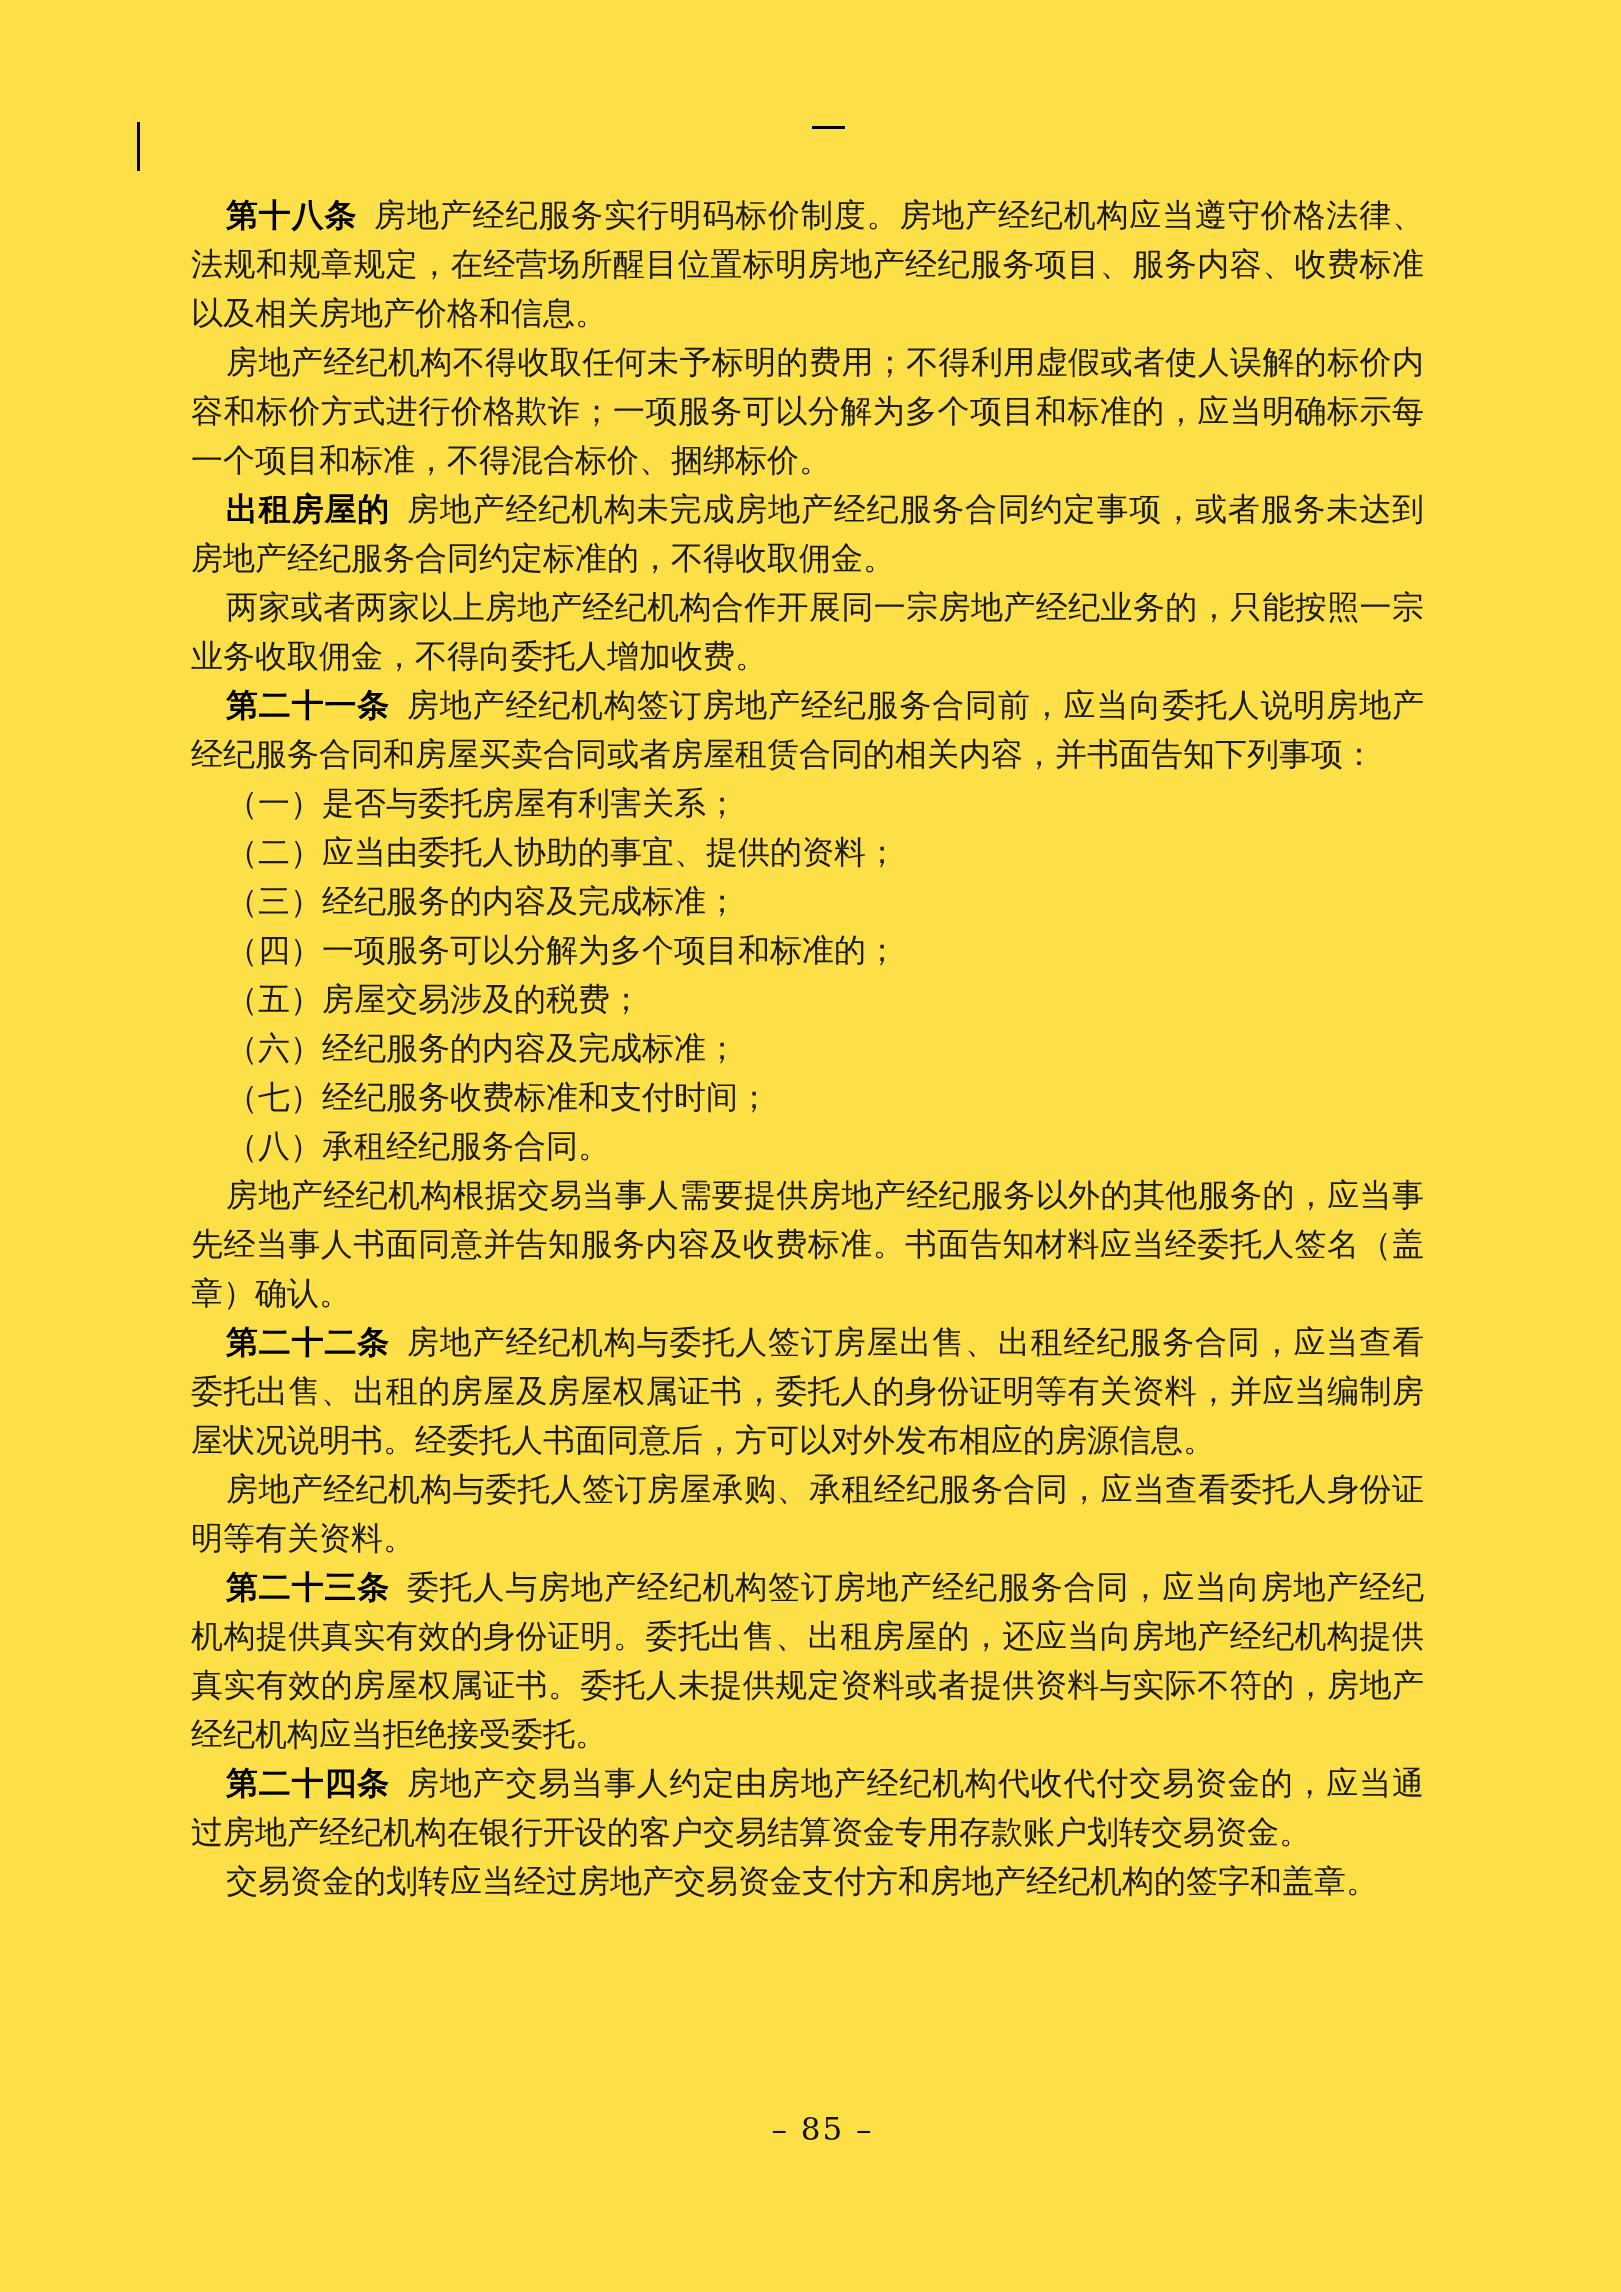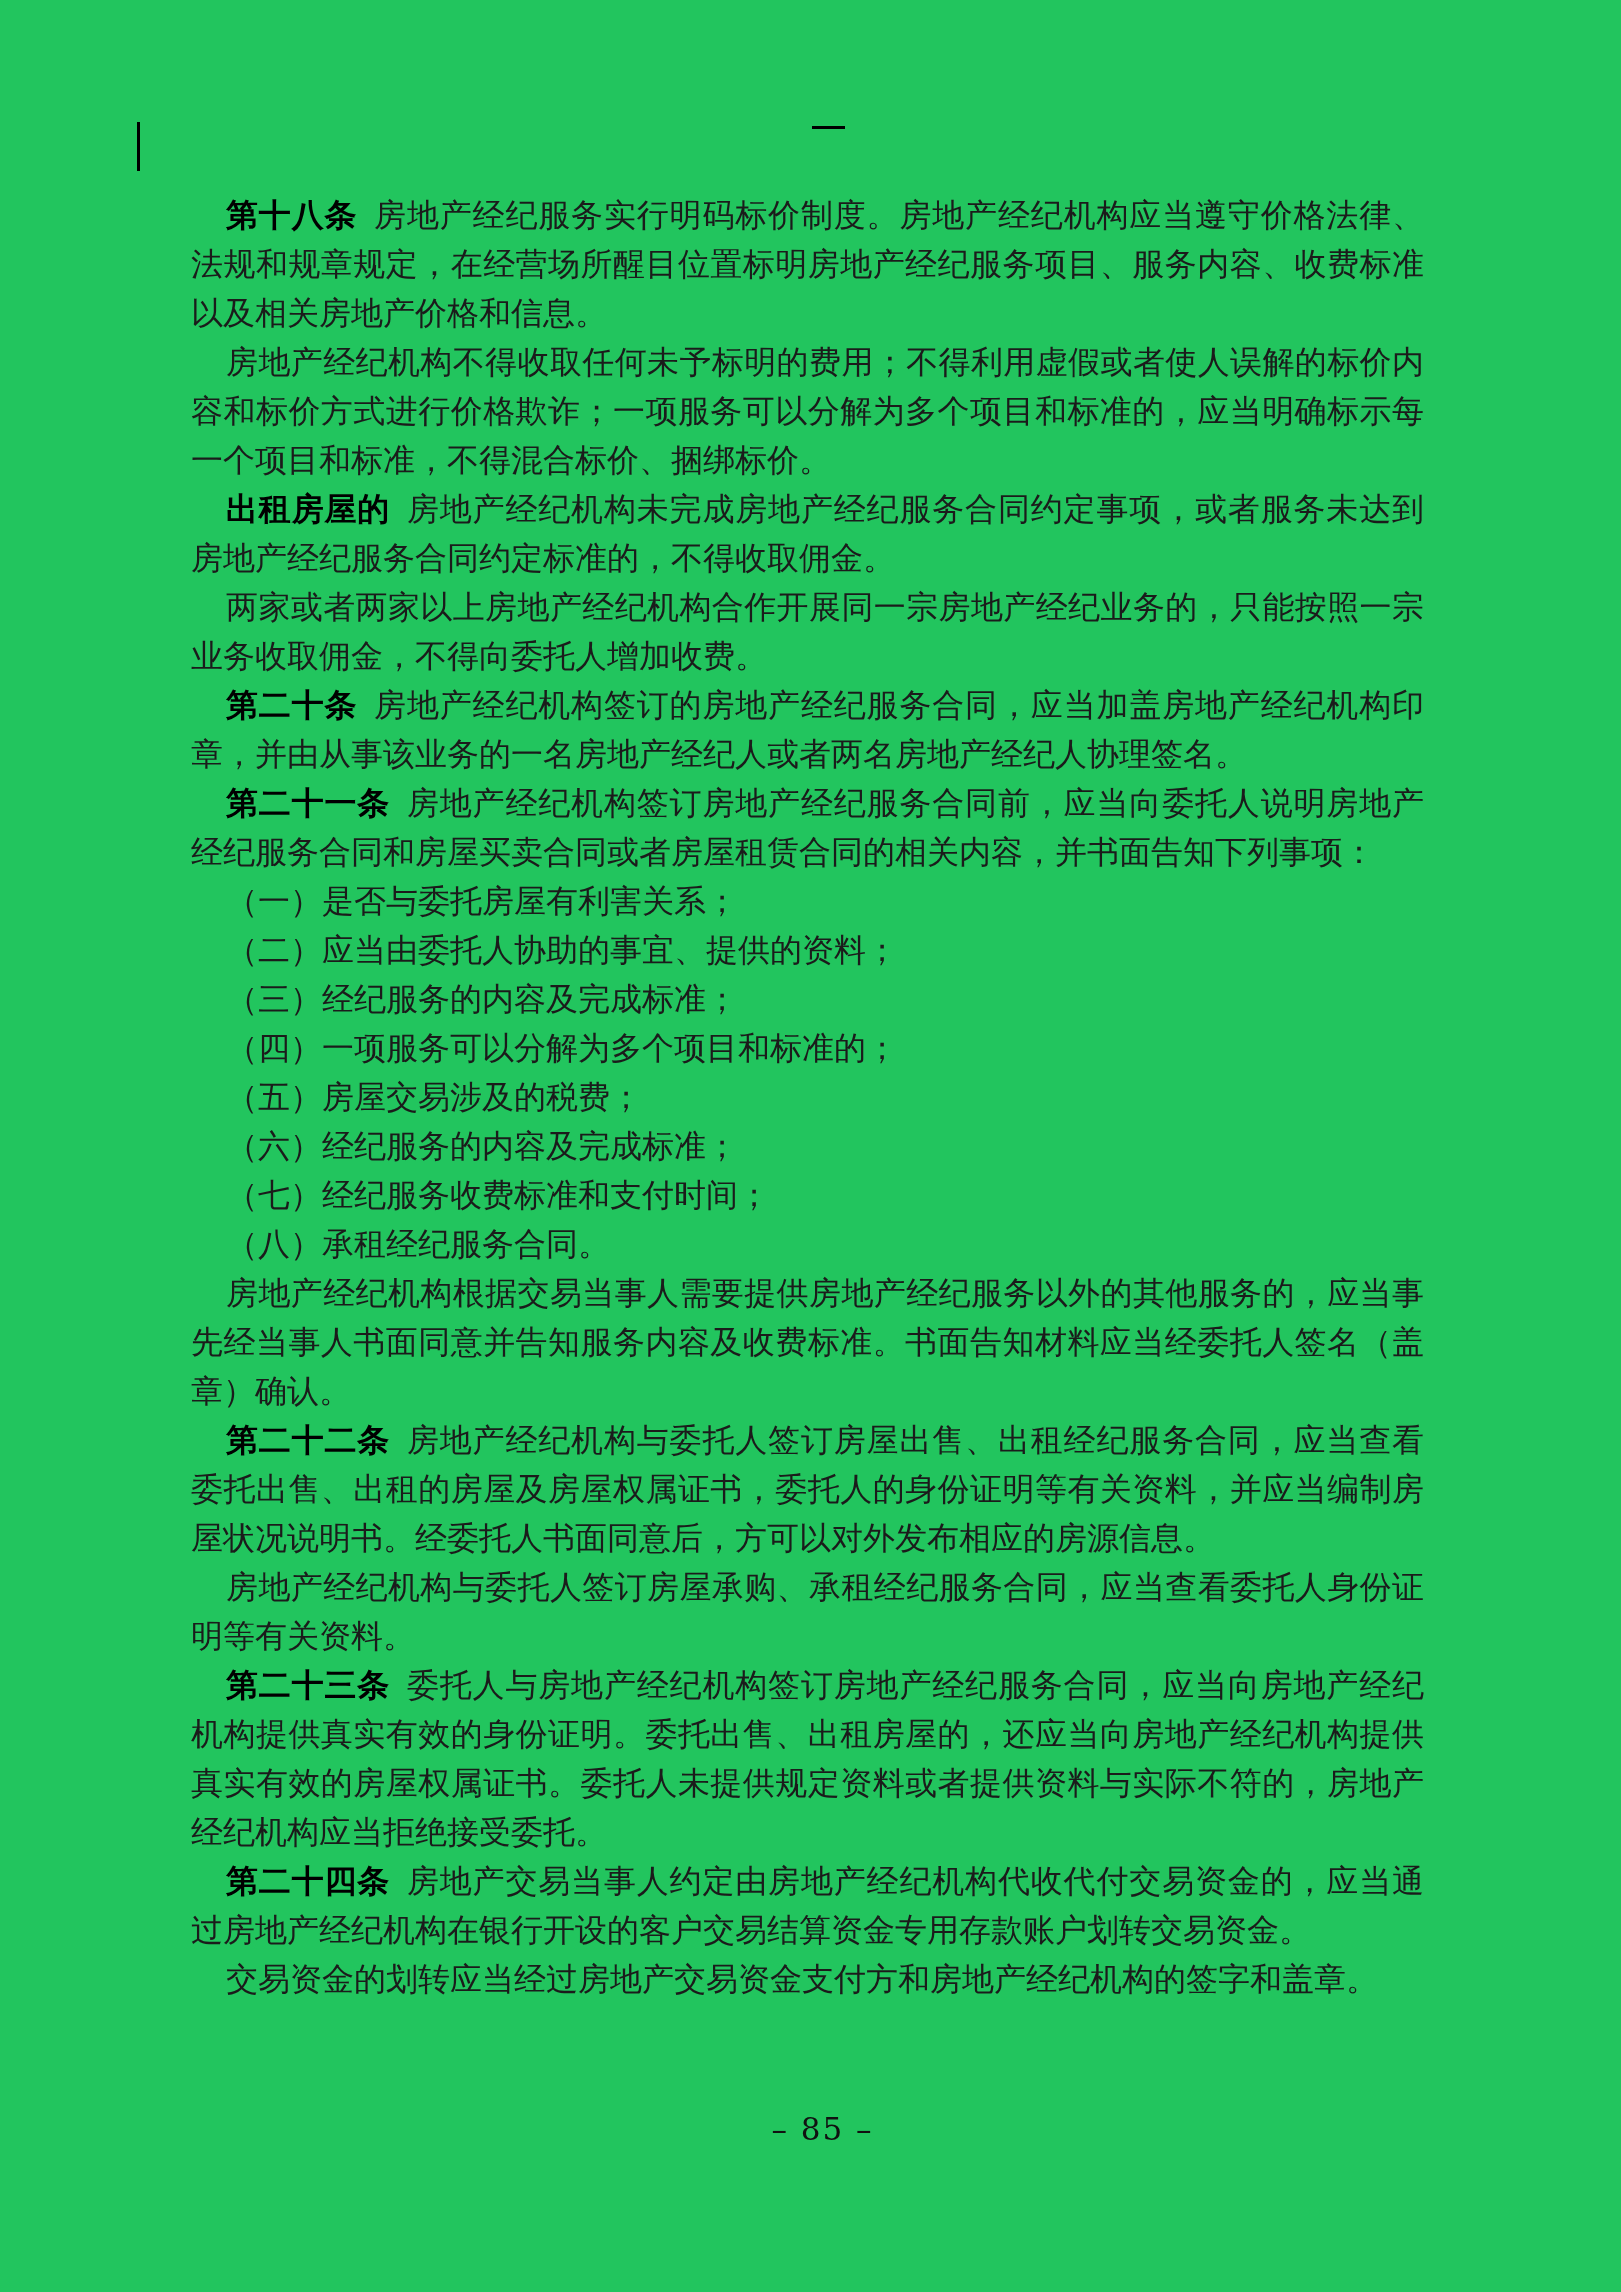--- a/index.html
+++ b/index.html
@@ -4,21 +4,21 @@
 <style>
   html, body {
     margin: 0;
     padding: 0;
     background: #ffffff;
   }
   .page {
     position: relative;
     width: 1621px;
     height: 2293px;
-    background: #22c55e;
+    background: #fde047;
     overflow: hidden;
     font-family: "DejaVu Serif", "Liberation Serif", serif;
     color: #1b1b1b;
   }
   .doc {
     position: absolute;
     left: 191px;
     top: 191px;
     width: 1233px;
   }
@@ -80,21 +80,20 @@
   <main class="doc">
 
     <p class="para"><span class="head">第十八条</span><span>房地产经纪服务实行明码标价制度。房地产经纪机构应当遵守价格法律、法规和规章规定，在经营场所醒目位置标明房地产经纪服务项目、服务内容、收费标准以及相关房地产价格和信息。</span></p>
 
     <p class="para"><span>房地产经纪机构不得收取任何未予标明的费用；不得利用虚假或者使人误解的标价内容和标价方式进行价格欺诈；一项服务可以分解为多个项目和标准的，应当明确标示每一个项目和标准，不得混合标价、捆绑标价。</span></p>
 
     <p class="para"><span class="head">出租房屋的</span><span>房地产经纪机构未完成房地产经纪服务合同约定事项，或者服务未达到房地产经纪服务合同约定标准的，不得收取佣金。</span></p>
 
     <p class="para"><span>两家或者两家以上房地产经纪机构合作开展同一宗房地产经纪业务的，只能按照一宗业务收取佣金，不得向委托人增加收费。</span></p>
 
-    <p class="para"><span class="head">第二十条</span><span>房地产经纪机构签订的房地产经纪服务合同，应当加盖房地产经纪机构印章，并由从事该业务的一名房地产经纪人或者两名房地产经纪人协理签名。</span></p>
 
     <p class="para"><span class="head">第二十一条</span><span>房地产经纪机构签订房地产经纪服务合同前，应当向委托人说明房地产经纪服务合同和房屋买卖合同或者房屋租赁合同的相关内容，并书面告知下列事项：</span></p>
 
     <p class="para"><span>（一）是否与委托房屋有利害关系；</span></p>
 
     <p class="para"><span>（二）应当由委托人协助的事宜、提供的资料；</span></p>
 
     <p class="para"><span>（三）经纪服务的内容及完成标准；</span></p>
 
     <p class="para"><span>（四）一项服务可以分解为多个项目和标准的；</span></p>

